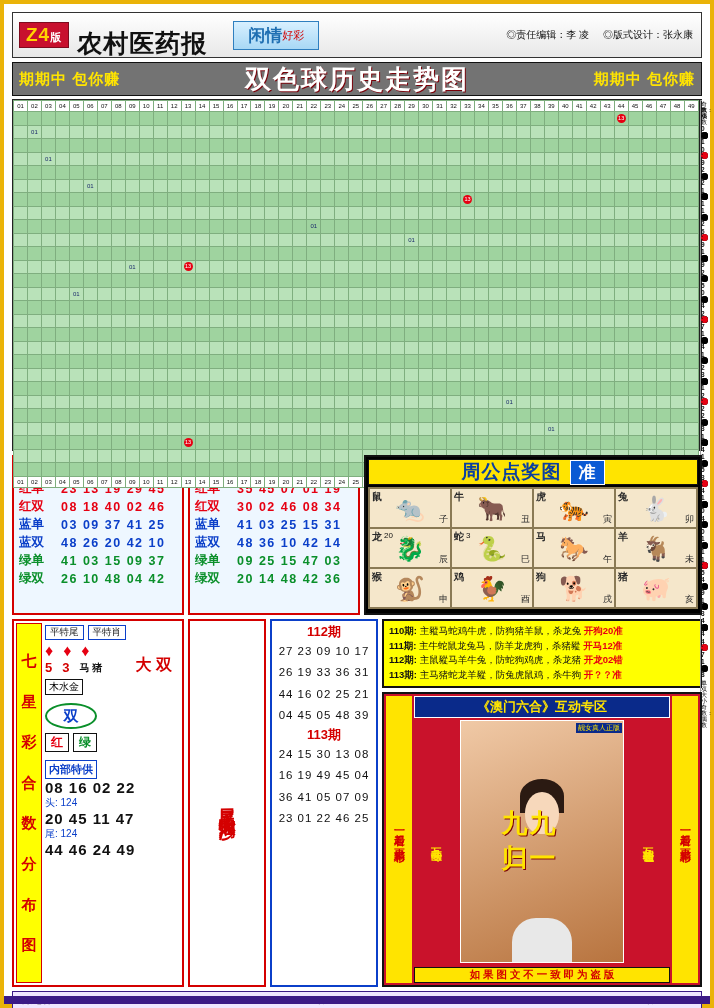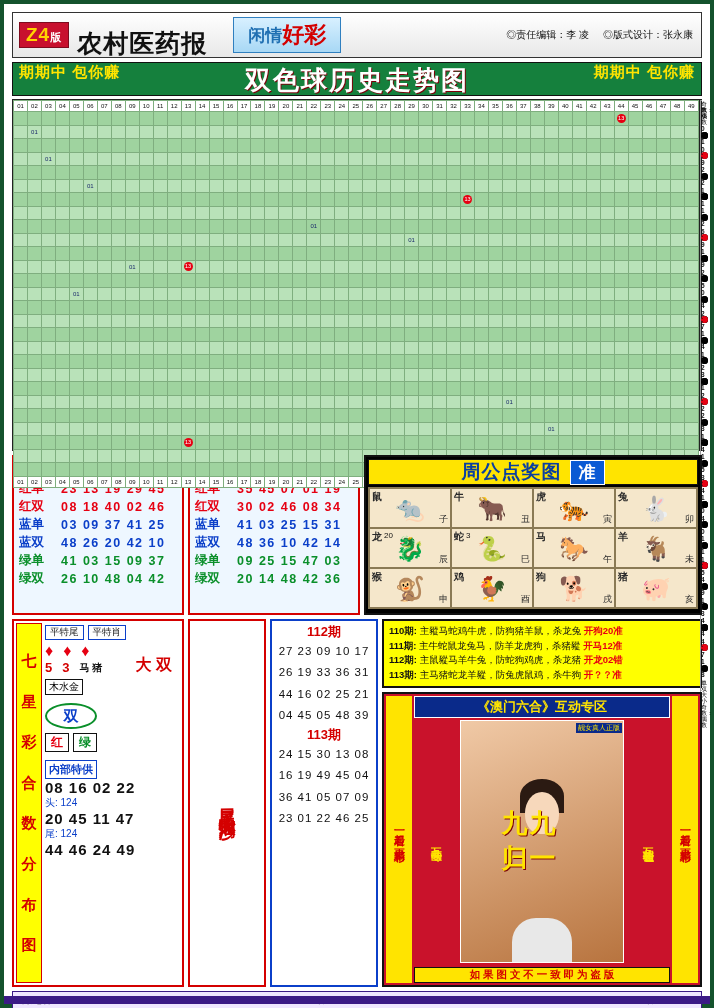--- a/index.html
+++ b/index.html
@@ -8,21 +8,21 @@
     width:714px; height:1008px;
     background:#ffffff;
     font-family:"Liberation Sans", sans-serif;
     position:relative;
     overflow:hidden;
   }
   .page {
     position:relative;
     width:714px; height:1008px;
     background:#ffffff;
-    border:4px solid #14532d;
+    border:4px solid #eab308;
     padding:0;
   }
   .inner {
     position:absolute;
     left:8px; top:8px; right:8px; bottom:8px;
     background:#fff;
   }
 
   
   .masthead {
@@ -50,33 +50,33 @@
     margin-top:16px;
   }
   .banner-mid {
     margin-left:26px;
     display:flex; align-items:center;
     border:1px solid #2f7fbf;
     background:linear-gradient(#d8f0ff,#a8d8f5);
     padding:2px 14px;
   }
   .banner-mid .t1 { color:#1f6fb2; font-weight:bold; font-size:17px; }
-  .banner-mid .t2 { color:#d40000; font-weight:bold; font-size:22px;text-align:center; }
+  .banner-mid .t2 { color:#d40000; font-weight:normal; font-size:11px;text-align:center; }
   .masthead-right {
     margin-left:auto; margin-right:8px;
     font-size:10px; color:#111; display:flex; gap:14px;
   }
 
   
   .titlebar {
     margin-top:4px;
     height:34px;
     border:1px solid #111;
-    background:#15803d;
-    display:flex; align-items:flex-start; justify-content:space-between;
+    background:#737373;
+    display:flex; align-items:center; justify-content:space-between;
     padding:0 6px;
   }
   .titlebar .side {
     color:#ffe400; font-weight:bold; font-size:15px; letter-spacing:1px;
   }
   .titlebar .main {
     color:#ffffff; font-weight:bold; font-size:26px; letter-spacing:2px;
     text-shadow:1px 1px 0 #7a0009;
     font-family:"DejaVu Sans", sans-serif;
   }

